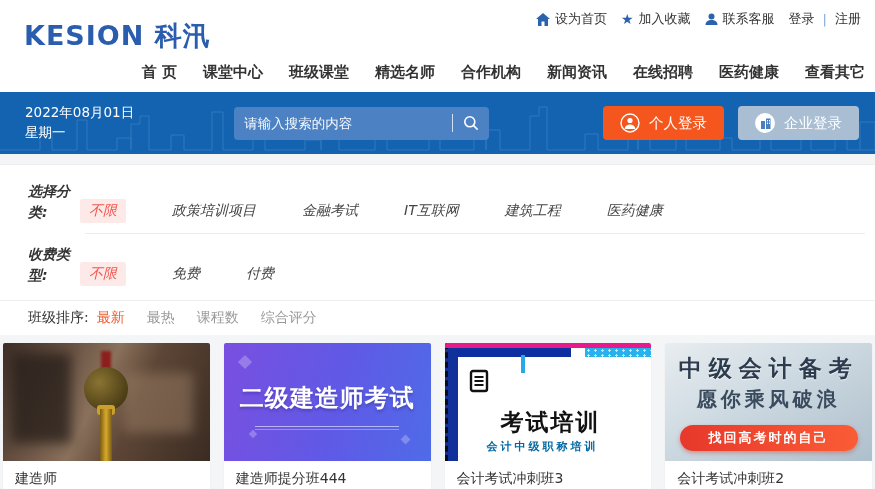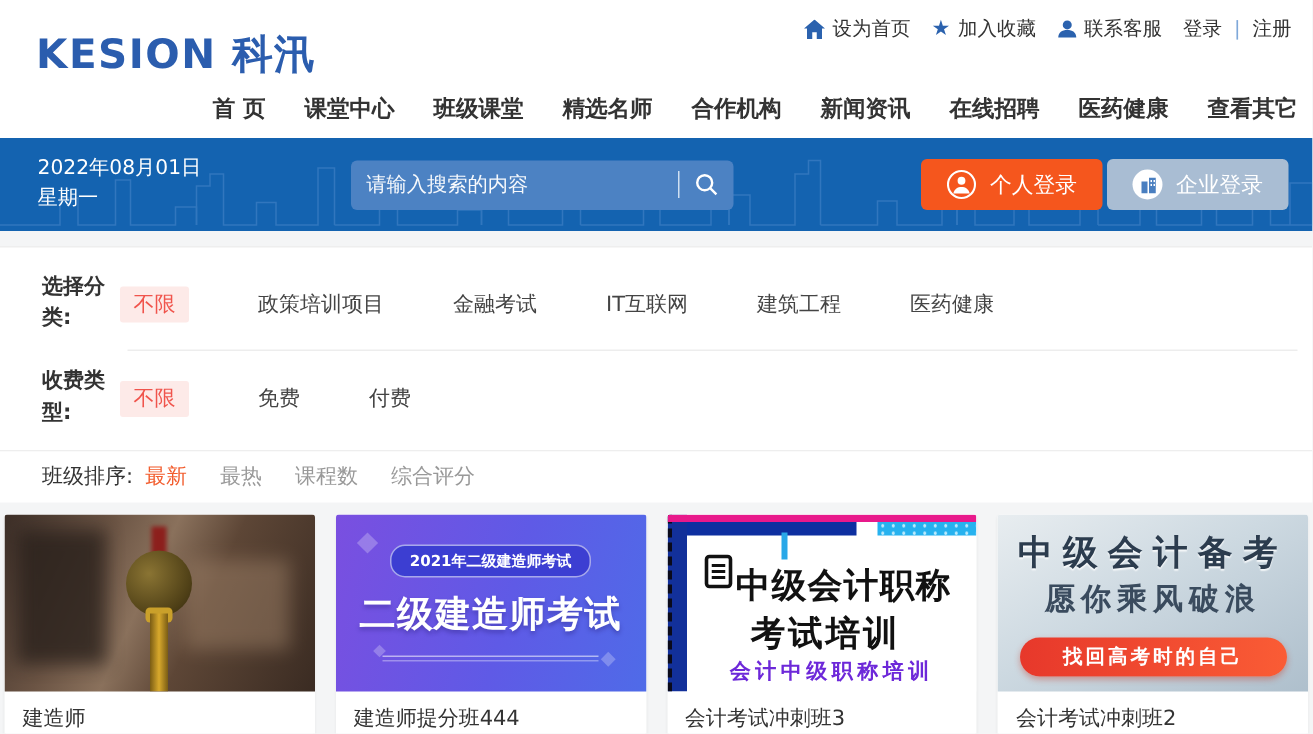--- a/index.html
+++ b/index.html
@@ -24,33 +24,33 @@
   .banner { position:relative; height:62px; background:#1463b0; overflow:hidden; }
   .skyline { position:absolute; left:0; bottom:0; width:100%; height:62px; opacity:.5; }
   .banner-inner { position:relative; height:100%; display:flex; align-items:center; }
   .date-block { margin-left:25px; color:#fff; font-size:13.5px; line-height:1.45; }
   .searchbox { margin-left:100px; width:255px; height:33px; background:#4c82c3;
     border-radius:4px; display:flex; align-items:center; padding:0 10px; }
   .searchbox input { flex:1; background:transparent; border:none; outline:none;
     color:#000000; font-size:13.5px; font-family:inherit; }
   .searchbox input::placeholder { color:#fff; opacity:.95; }
   .searchbox .vert { width:1px; height:18px; background:#cfe0f2; margin:0 10px; }
-  .banner-btns { margin-left:auto; margin-right:16px; display:flex; gap:3px; }
+  .banner-btns { margin-left:auto; margin-right:16px; display:flex; gap:14px; }
   .bbtn { height:34px; border-radius:4px; display:flex; align-items:center; gap:9px;
     padding:0 17px; color:#fff; font-size:14.5px; cursor:pointer; border:none; }
   .bbtn.personal { background:#f5561d; }
   .bbtn.company  { background:#a9bdd3; }
   .circle-ic { width:20px; height:20px; border-radius:50%; display:flex;
     align-items:center; justify-content:center; }
   .circle-ic.white-bg { background:#fff; }
 
   
   .filter-panel { background:#fff; margin-top:10px; border-top:1px solid #eee;
     border-bottom:1px solid #eee; padding:10px 0 8px 0; }
-  .f-row { display:flex; align-items:center; padding:6px 0 6px 28px; }
+  .f-row { display:flex; align-items:flex-end; padding:6px 0 6px 28px;font-style:italic; }
   .f-label { width:52px; font-size:14px; color:#333; font-weight:bold; line-height:1.5; }
   .f-opts { display:flex; align-items:center; gap:46px; padding-top:1px; flex-wrap:wrap; }
   .f-opt { font-size:14px; color:#444; cursor:pointer; white-space:nowrap; }
   .f-opt.selected { background:#fdeae8; color:#f0544c; padding:3px 9px; border-radius:2px; }
   .f-divider { height:1px; background:#ededed; margin:4px 10px 4px 85px; }
 
   
   .sort-bar { background:#fff; margin-top:0; height:34px; display:flex;
     align-items:center; padding-left:28px; gap:22px; }
   .sort-label { font-size:14px; color:#333; }
@@ -99,22 +99,22 @@
   .cover-acct .top-pink { position:absolute; left:0; top:0; right:0; height:5px; background:#e8198b; }
   .cover-acct .top-blue { position:absolute; left:13px; top:5px; width:55%; height:9px; background:#0d2fa0; }
   .cover-acct .top-cyan { position:absolute; right:0; top:5px; width:32%; height:9px; background:#27b2ef;
     background-image:radial-gradient(circle,#bdeafc 1px,transparent 1.2px); background-size:7px 5px; }
   .cover-acct .tick { position:absolute; left:76px; top:12px; width:4px; height:18px; background:#29a8e8; }
   .cover-acct .book-ic { position:absolute; left:24px; top:26px; }
   .cover-acct .h1 { position:absolute; left:46px; top:32px; font-size:23px; font-weight:bold;
     color:#111; letter-spacing:1px; }
   .cover-acct .h2 { position:absolute; left:56px; top:64px; font-size:23px; font-weight:bold;
     color:#111; letter-spacing:2px;text-align:center; }
-  .cover-acct .sub { position:absolute; left:42px; top:96px; font-size:14px; font-weight:bold;
-    color:#6d28d9; letter-spacing:3px; }
+  .cover-acct .sub { position:absolute; left:42px; top:96px; font-size:11px; font-weight:bold;
+    color:#0369a1; letter-spacing:3px; }
 
   
   .cover-silver { background:linear-gradient(150deg,#e8edf0 0%,#cdd9e1 45%,#aebfcc 100%);
     display:flex; flex-direction:column; align-items:center; justify-content:center; }
   .cover-silver .h1 { color:#2c3c4e; font-size:23px; font-weight:bold; letter-spacing:7px;
     text-shadow:0 1px 1px rgba(255,255,255,.8); }
   .cover-silver .h2 { color:#3a4b5e; font-size:20px; font-weight:bold; letter-spacing:4px; margin-top:2px; }
   .cover-silver .ribbon { margin-top:12px; background:linear-gradient(90deg,#e7382b,#fa5c35);
     color:#fff; font-size:13px; font-weight:bold; letter-spacing:2px; border-radius:13px;
     padding:4px 0; width:86%; text-align:center; box-shadow:0 2px 4px rgba(200,50,30,.4); }
@@ -282,21 +282,20 @@
       </div>
     </div>
 
   </div>
 
   <div class="card">
     <div class="cover cover-purple">
       <div class="dia d1"></div>
         <div class="dia d2"></div>
         <div class="dia d3"></div>
-      <div class="badge">2021年二级建造师考试</div>
       <div class="headline">二级建造师考试</div>
       <div class="lines"></div>
     </div>
     <div class="card-body">
       <div class="card-title">建造师提分班444</div>
       <div class="card-meta">
         <span class="teacher">班主任：Lily老师</span>
         <span class="price">¥500.00</span>
       </div>
     </div>
@@ -309,21 +308,20 @@
         <div class="top-pink"></div>
         <div class="top-blue"></div>
       <div class="top-cyan"></div>
         <div class="tick"></div>
       <svg class="book-ic" width="20" height="24" viewBox="0 0 20 24">
           <rect x="2" y="2" width="16" height="20" rx="2" fill="none" stroke="#111" stroke-width="2.4"></rect>
           <line x1="5.5" y1="8" x2="14.5" y2="8" stroke="#111" stroke-width="2"></line>
           <line x1="5.5" y1="12" x2="14.5" y2="12" stroke="#111" stroke-width="2"></line>
           <line x1="5.5" y1="16" x2="14.5" y2="16" stroke="#111" stroke-width="2"></line>
         </svg>
-      <div class="h1">中级会计职称</div>
       <div class="h2">考试培训</div>
       <div class="sub">会计中级职称培训</div>
     </div>
     <div class="card-body">
       <div class="card-title">会计考试冲刺班3</div>
       <div class="card-meta">
         <span class="teacher">班主任：尼克老师</span>
         <span class="price">¥200.00</span>
       </div>
     </div>

